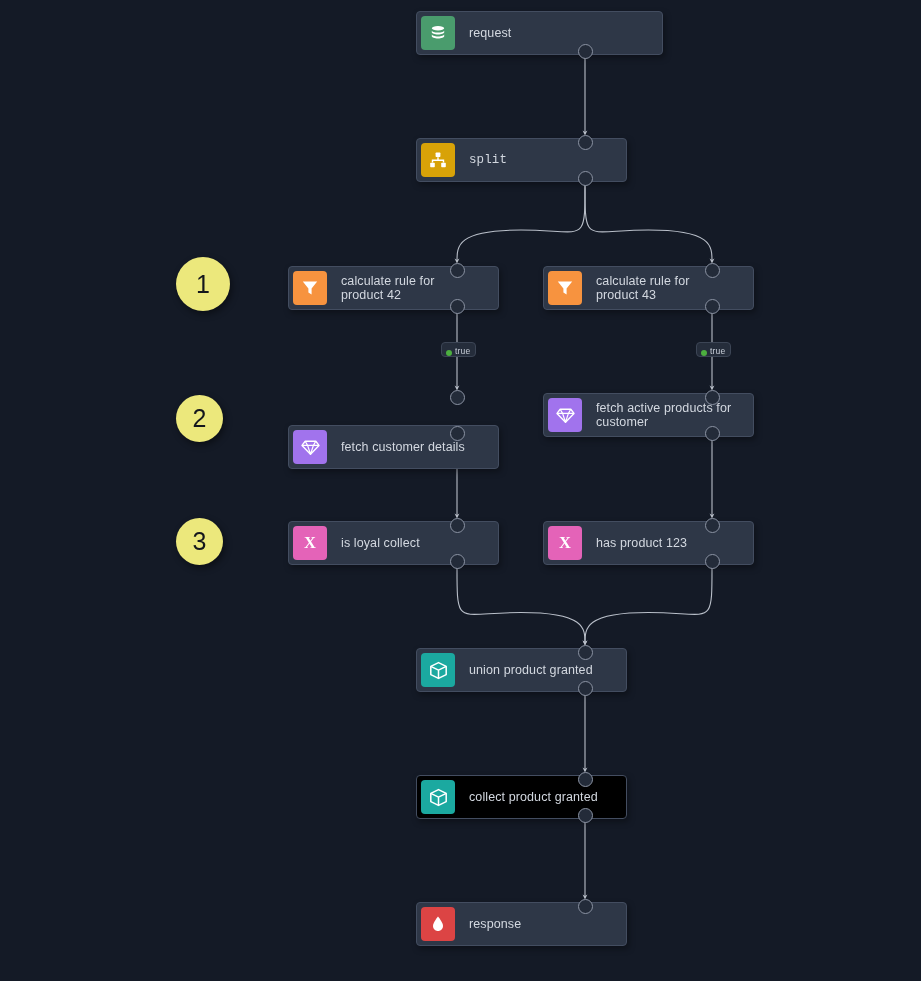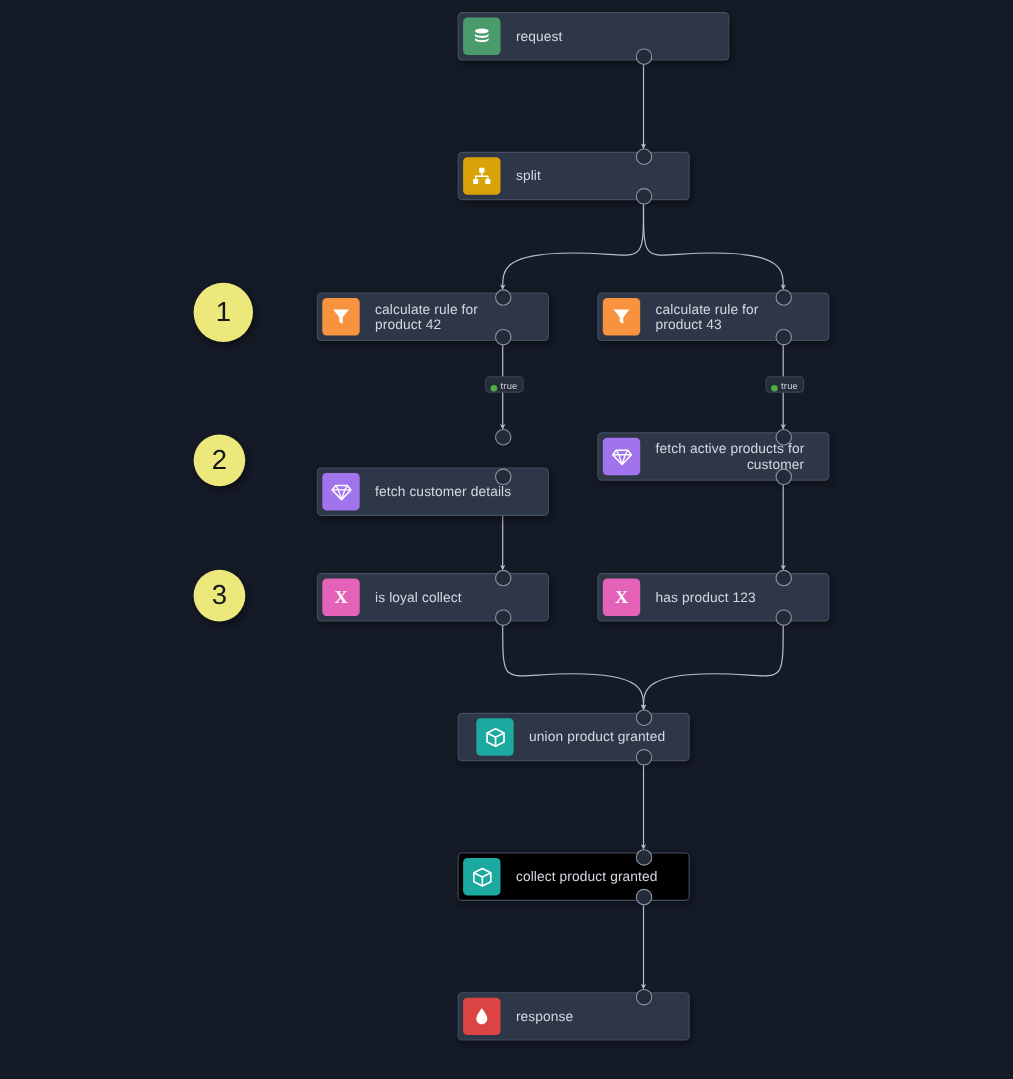--- a/index.html
+++ b/index.html
@@ -137,21 +137,21 @@
         <div class="node-icon" style="background: rgb(74, 156, 109);">
           <svg width="20" height="20" viewBox="0 0 20 20">
             <ellipse cx="10" cy="5.2" rx="6.2" ry="2.2" fill="#fff"></ellipse>
             <path d="M3.8 7.4c0 1.2 2.8 2.2 6.2 2.2s6.2-1 6.2-2.2v1.9c0 1.2-2.8 2.2-6.2 2.2s-6.2-1-6.2-2.2z" fill="#fff"></path>
             <path d="M3.8 11.3c0 1.2 2.8 2.2 6.2 2.2s6.2-1 6.2-2.2v1.9c0 1.2-2.8 2.2-6.2 2.2s-6.2-1-6.2-2.2z" fill="#fff"></path>
           </svg>
         </div>
         <div class="node-label">request</div>
       </div>
       <div class="port" style="left: 577.5px; top: 43.5px; background: rgb(35, 43, 57); border-color: rgb(139, 147, 163);"></div>
-      <div class="node" style="left: 416px; top: 138px; width: 211px; background: rgb(46, 55, 71); border-color: rgb(67, 77, 96);">
+      <div class="node" style="left: 416px; top: 138px; width: 211px; background: rgb(46, 55, 71); border-color: rgb(67, 77, 96); font-family: Liberation Mono, monospace;">
         <div class="node-icon" style="background: rgb(216, 162, 8);">
           <svg width="20" height="20" viewBox="0 0 20 20">
             <rect x="7.6" y="2.6" width="4.8" height="4.4" rx="0.7" fill="#fff"></rect>
             <rect x="2.2" y="12.8" width="4.6" height="4.4" rx="0.7" fill="#fff"></rect>
             <rect x="13.2" y="12.8" width="4.6" height="4.4" rx="0.7" fill="#fff"></rect>
             <path d="M10 7.2 L10 10.2 M4.5 12.6 L4.5 10.2 L15.5 10.2 L15.5 12.6" stroke="#fff" stroke-width="1.4" fill="none"></path>
           </svg>
         </div>
         <div class="node-label">split</div>
       </div>
@@ -183,21 +183,21 @@
         <div class="node-icon" style="background: rgb(161, 115, 237);">
           <svg width="21" height="21" viewBox="0 0 21 21">
             <path d="M5.2 4.3 H15.8 L19 8.4 L10.5 17.2 L2 8.4 Z" fill="none" stroke="#fff" stroke-width="1.4" stroke-linejoin="round"></path>
             <path d="M2 8.4 H19 M5.2 4.3 L7.6 8.4 L10.5 17.2 L13.4 8.4 L15.8 4.3" fill="none" stroke="#fff" stroke-width="1.2" stroke-linejoin="round"></path>
           </svg>
         </div>
         <div class="node-label">fetch customer details</div>
       </div>
       <div class="port" style="left: 449.5px; top: 389.5px; background: rgb(35, 43, 57); border-color: rgb(139, 147, 163);"></div>
       <div class="port" style="left: 449.5px; top: 425.5px; background: rgb(35, 43, 57); border-color: rgb(139, 147, 163);"></div>
-      <div class="node" style="left: 543px; top: 393px; width: 211px; background: rgb(46, 55, 71); border-color: rgb(67, 77, 96); text-align: right;">
+      <div class="node" style="left: 543px; top: 393px; width: 211px; background: rgb(46, 55, 71); border-color: rgb(67, 77, 96);">
         <div class="node-icon" style="background: rgb(161, 115, 237);">
           <svg width="21" height="21" viewBox="0 0 21 21">
             <path d="M5.2 4.3 H15.8 L19 8.4 L10.5 17.2 L2 8.4 Z" fill="none" stroke="#fff" stroke-width="1.4" stroke-linejoin="round"></path>
             <path d="M2 8.4 H19 M5.2 4.3 L7.6 8.4 L10.5 17.2 L13.4 8.4 L15.8 4.3" fill="none" stroke="#fff" stroke-width="1.2" stroke-linejoin="round"></path>
           </svg>
         </div>
         <div class="node-label">fetch active products for
 customer</div>
       </div>
       <div class="port" style="left: 704.5px; top: 389.5px; background: rgb(35, 43, 57); border-color: rgb(139, 147, 163);"></div>
@@ -215,21 +215,21 @@
       <div class="node" style="left: 543px; top: 521px; width: 211px; background: rgb(46, 55, 71); border-color: rgb(67, 77, 96);">
         <div class="node-icon" style="background: rgb(228, 99, 184);">
           <svg width="20" height="20" viewBox="0 0 20 20">
             <text x="10" y="15.4" text-anchor="middle" font-family="Liberation Serif, serif" font-size="16.5" font-weight="bold" fill="#fff">X</text>
           </svg>
         </div>
         <div class="node-label">has product 123</div>
       </div>
       <div class="port" style="left: 704.5px; top: 517.5px; background: rgb(35, 43, 57); border-color: rgb(139, 147, 163);"></div>
       <div class="port" style="left: 704.5px; top: 553.5px; background: rgb(35, 43, 57); border-color: rgb(139, 147, 163);"></div>
-      <div class="node" style="left: 416px; top: 648px; width: 211px; background: rgb(46, 55, 71); border-color: rgb(67, 77, 96); padding-left: 12px;">
+      <div class="node" style="left: 416px; top: 648px; width: 211px; background: rgb(46, 55, 71); border-color: rgb(67, 77, 96);">
         <div class="node-icon" style="background: rgb(27, 169, 160);">
           <svg width="21" height="21" viewBox="0 0 21 21">
             <path d="M10.5 2.6 L18.2 6.4 V14.6 L10.5 18.4 L2.8 14.6 V6.4 Z" fill="none" stroke="#fff" stroke-width="1.5" stroke-linejoin="round"></path>
             <path d="M2.8 6.4 L10.5 10.2 L18.2 6.4 M10.5 10.2 V18.4" fill="none" stroke="#fff" stroke-width="1.5" stroke-linejoin="round"></path>
           </svg>
         </div>
         <div class="node-label">union product granted</div>
       </div>
       <div class="port" style="left: 577.5px; top: 644.5px; background: rgb(35, 43, 57); border-color: rgb(139, 147, 163);"></div>
       <div class="port" style="left: 577.5px; top: 680.5px; background: rgb(35, 43, 57); border-color: rgb(139, 147, 163);"></div>

